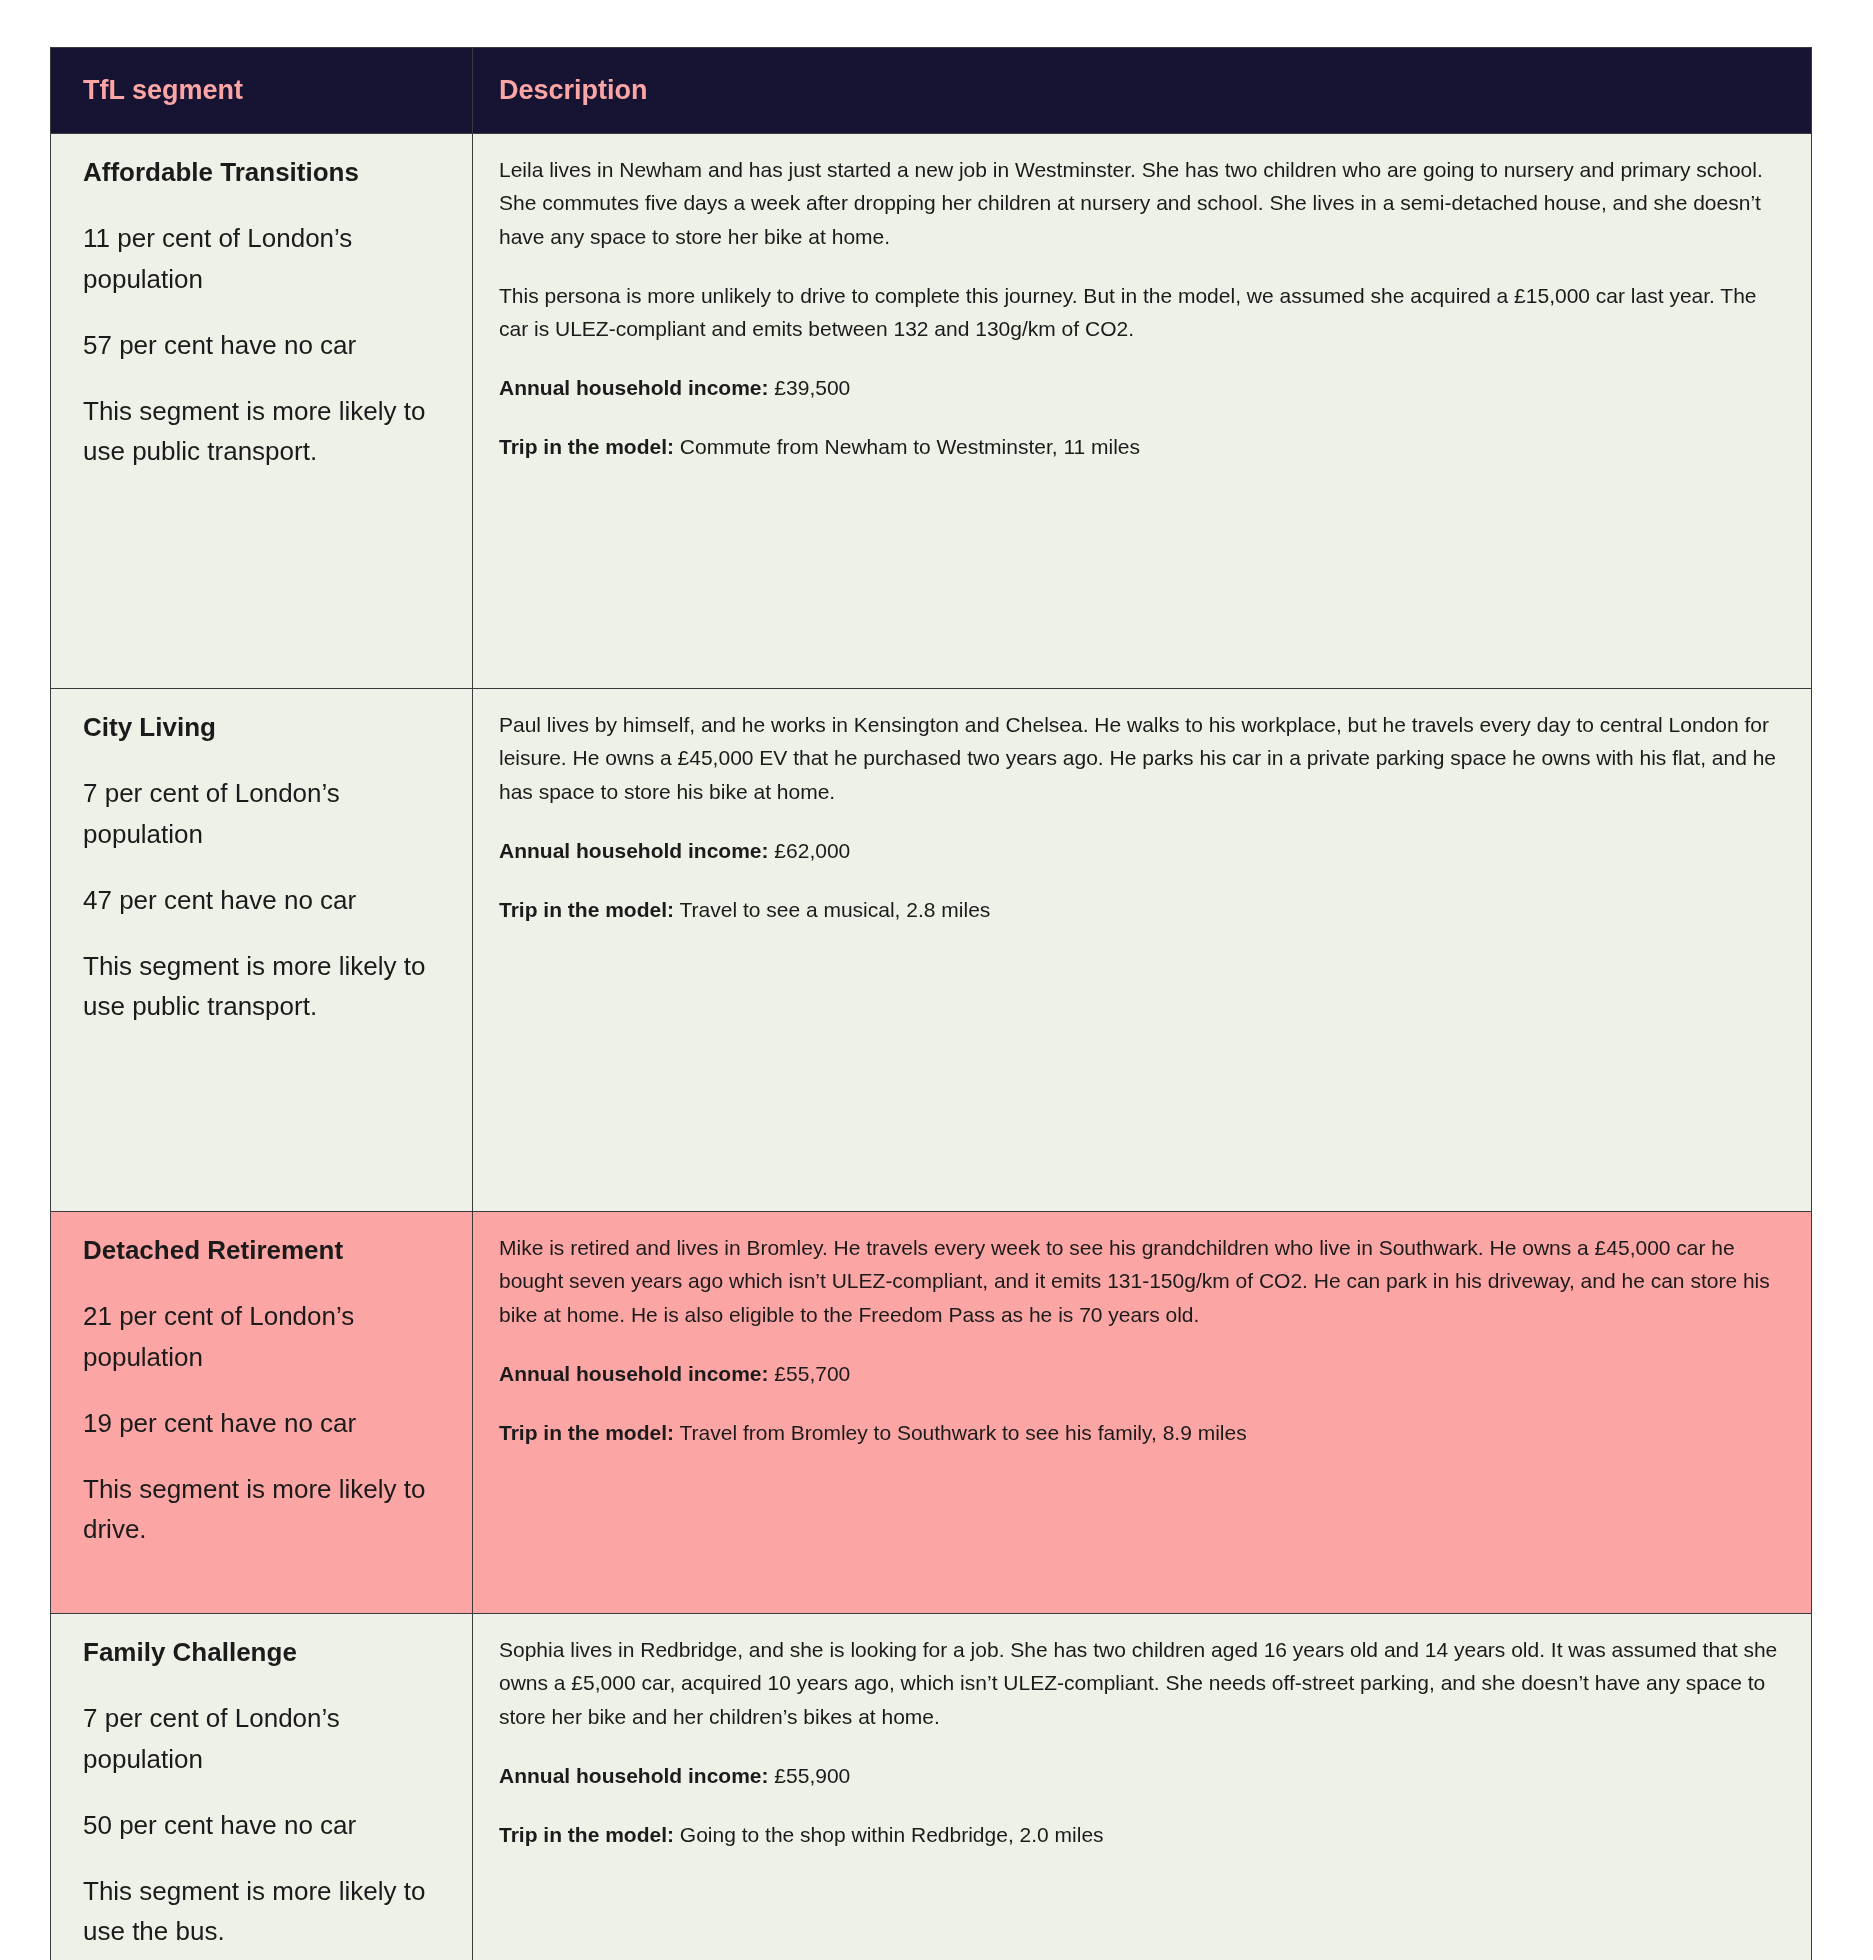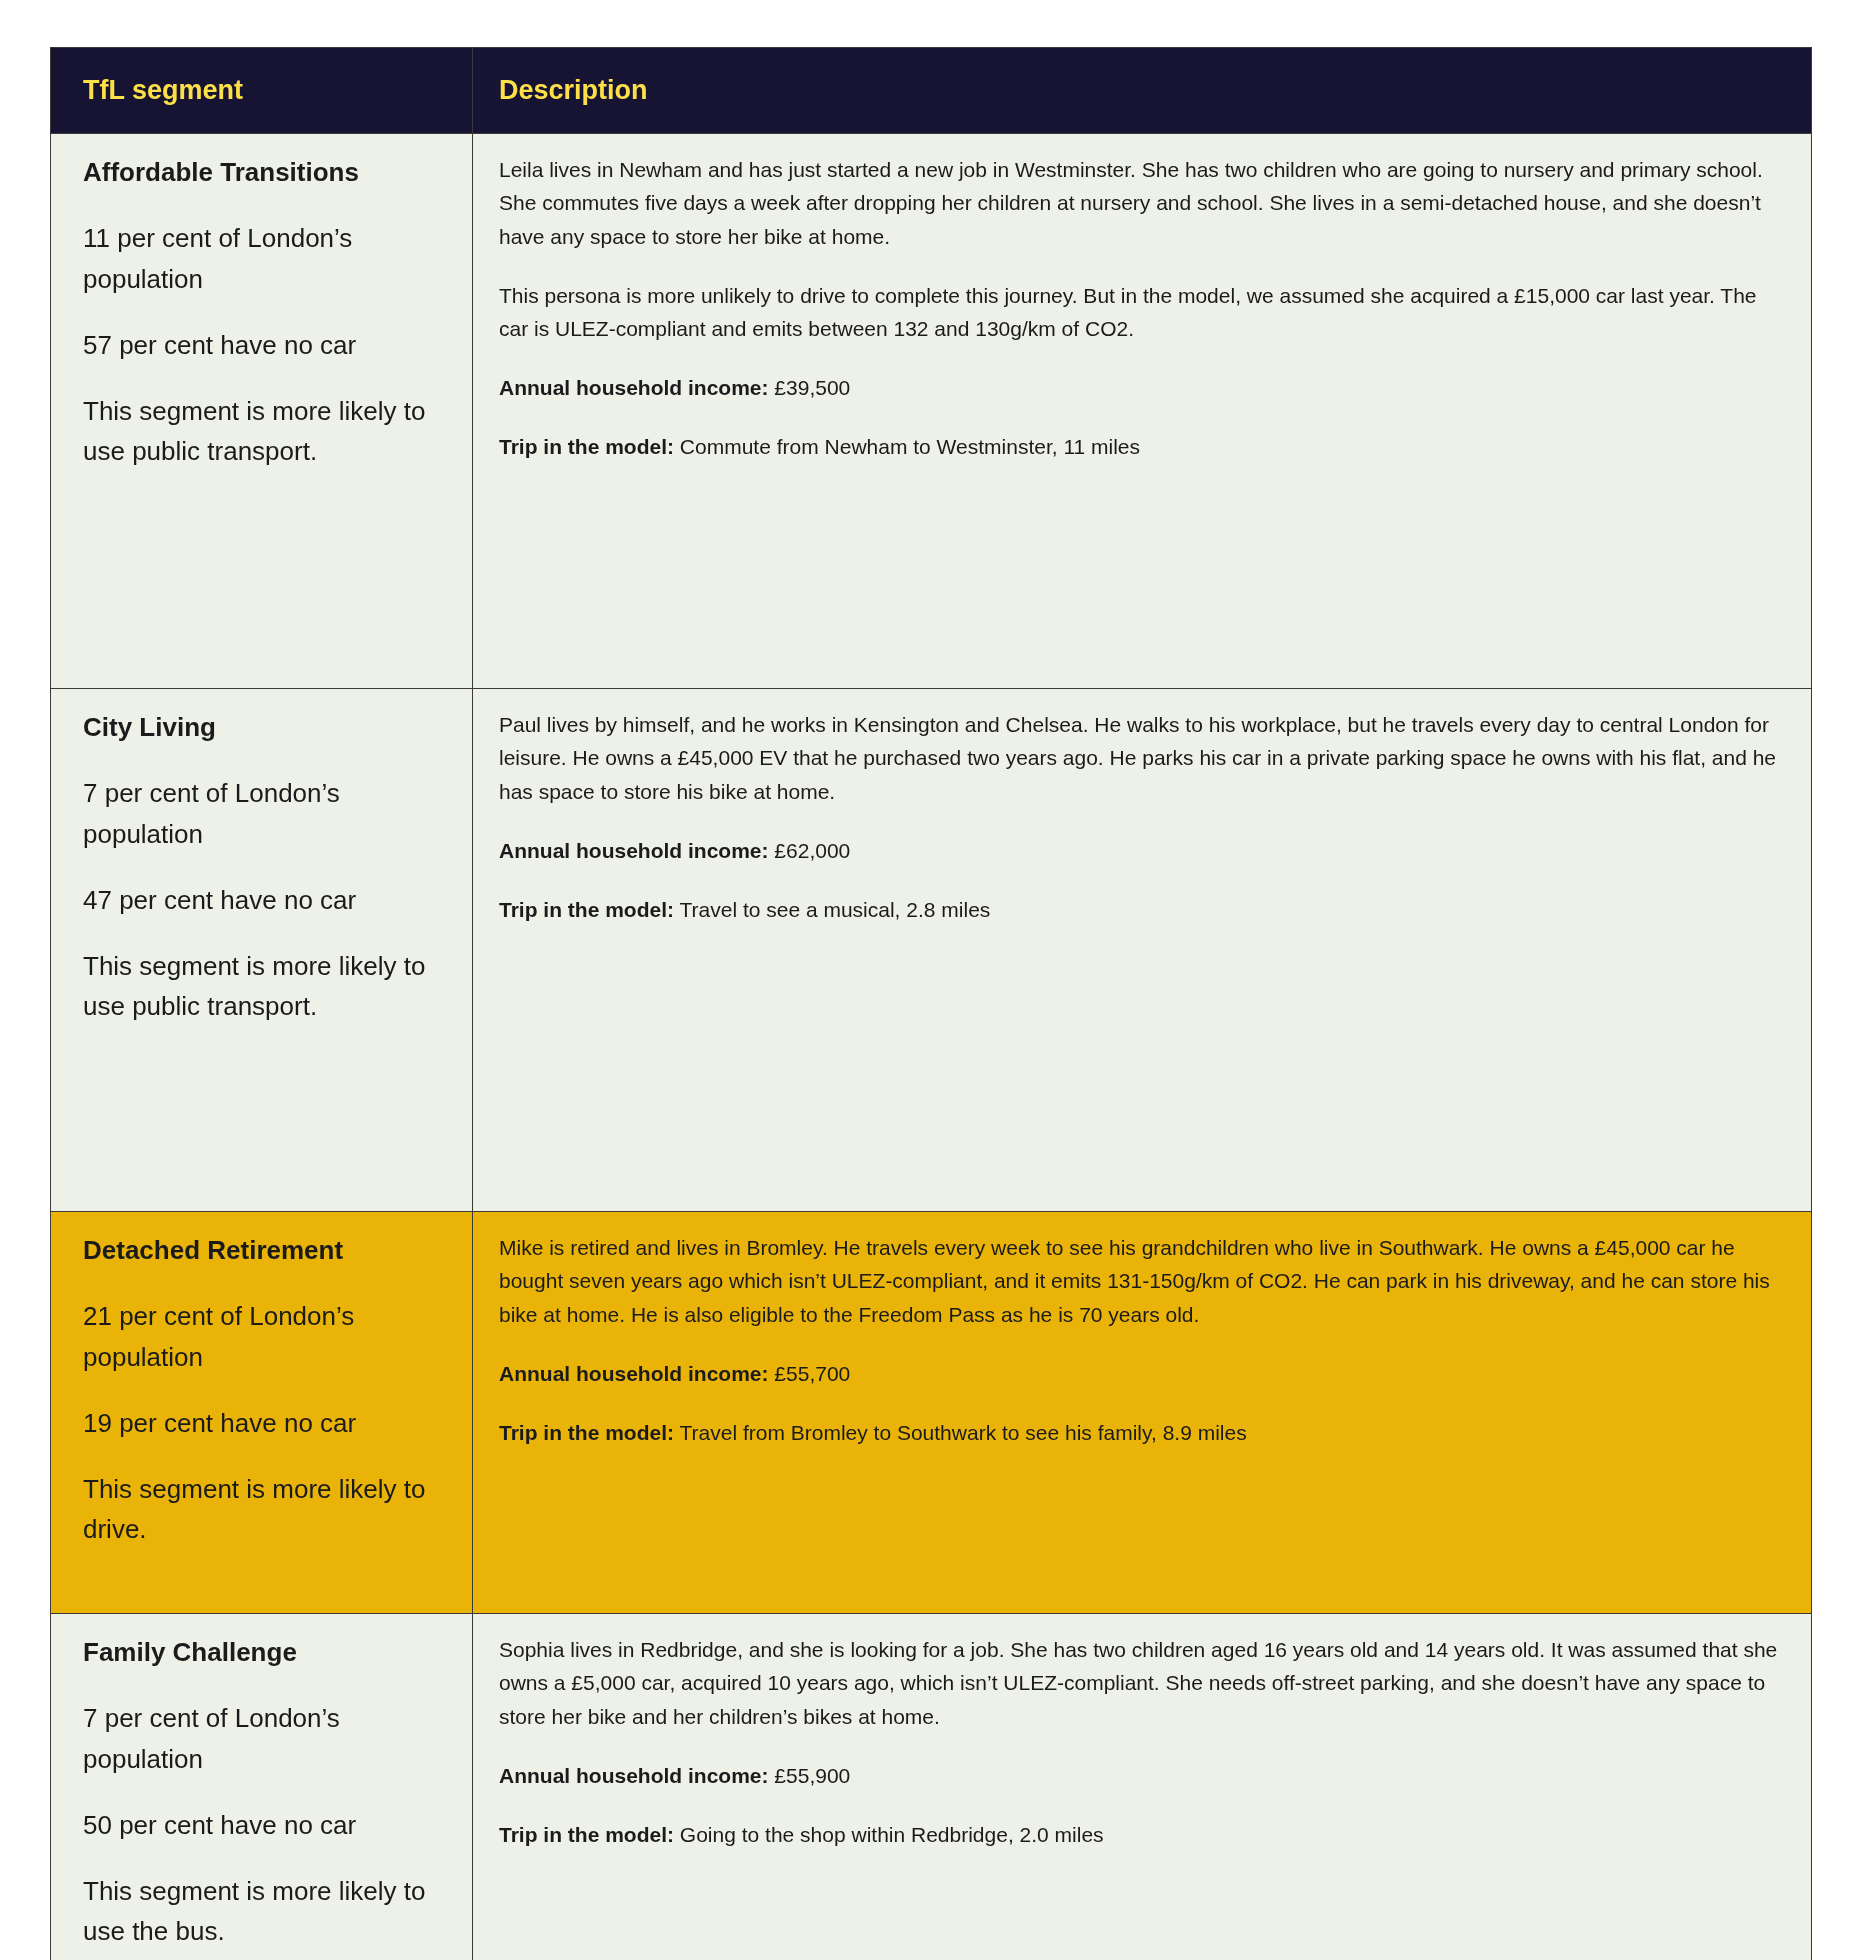--- a/index.html
+++ b/index.html
@@ -29,41 +29,41 @@
   table.tfl-table col.c-desc { width: 1339px; }
 
   th, td {
     border: 1.8px solid #3a3a3a;
     vertical-align: top;
     text-align: left;
   }
   tr.header-row { height: 86px; }
   tr.header-row th {
     background: #171333;
-    color: #fde047;
+    color: #fca5a5;
     font-size: 27px;
     font-weight: 700;
     vertical-align: middle;
     padding: 0 26px 0 32px;
     border-bottom: 1.8px solid #3a3a3a;
   }
   tr.header-row th.col-desc {
     border-left: 1.8px solid #dfe2e6; 
     padding-left: 26px;
   }
 
   tr.row-0 { height: 555px; }
   tr.row-1 { height: 523px; }
   tr.row-2 { height: 402px; }
   tr.row-3 { height: 484px; }
 
   td.seg-cell  { padding: 19.3px 26px 19.3px 32px; }
   td.desc-cell { padding: 19.3px 32px 19.3px 26px; }
 
-  tr.highlight td { background: #eab308; }
+  tr.highlight td { background: #fca5a5; }
 
   p { margin: 0 0 26px 0; }
   p:last-child { margin-bottom: 0; }
 
   .seg-title {
     font-size: 26px;
     font-weight: 700;
     line-height: 1.5;
   }
   .seg-stat {

